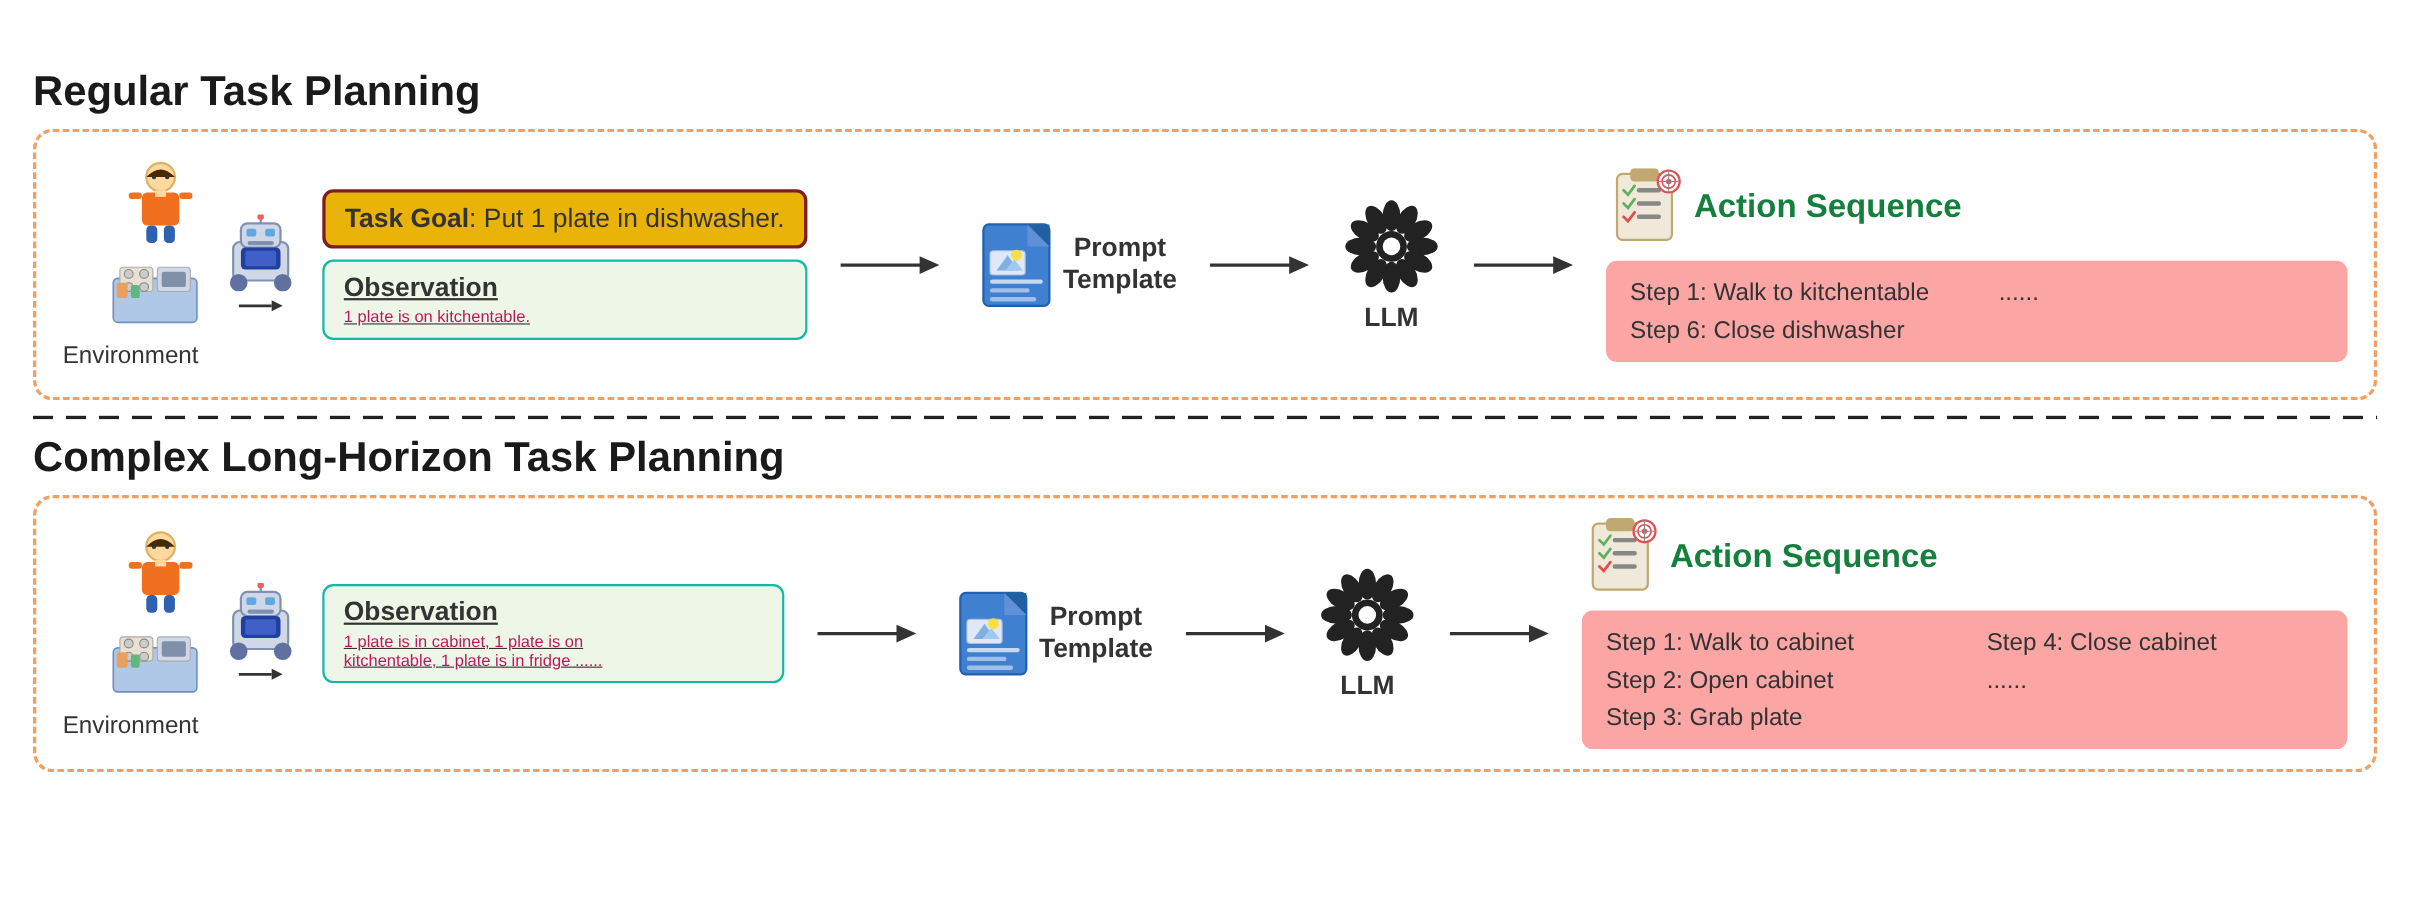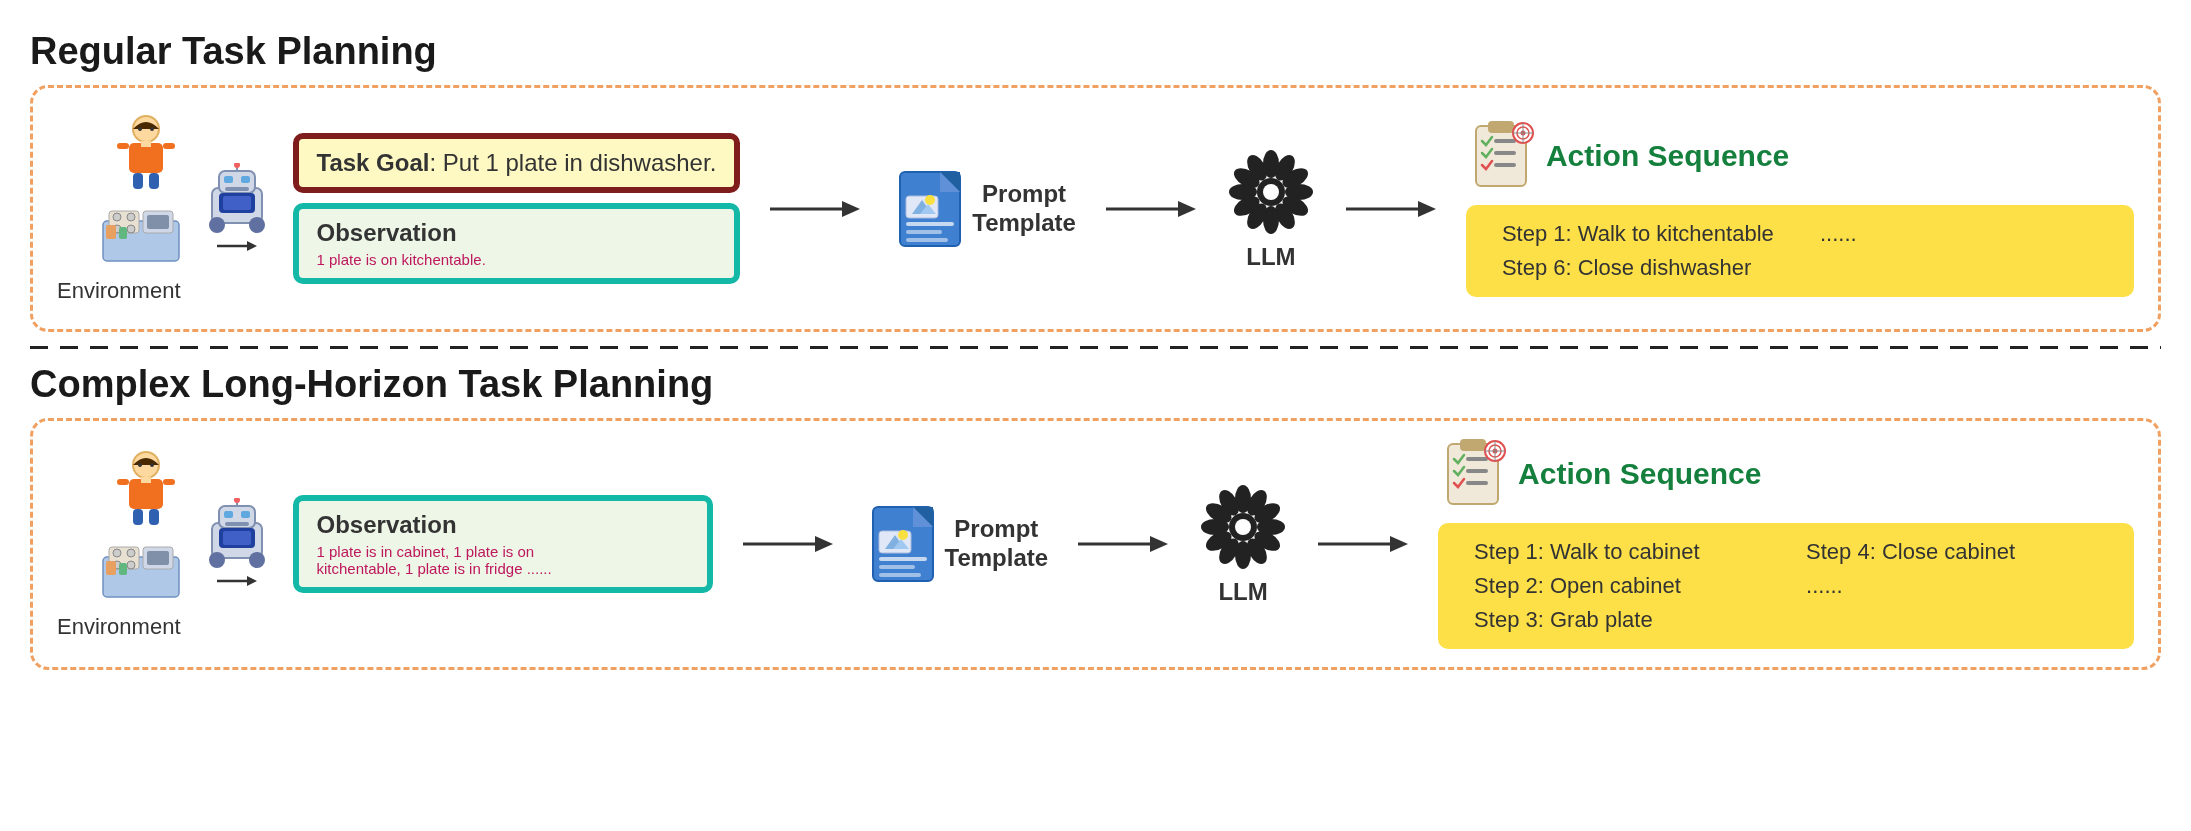--- a/index.html
+++ b/index.html
@@ -11,20 +11,21 @@
       overflow: hidden;
     }
     .main-container {
       width: 2191px;
       height: 700px;
       background: #fff;
       display: flex;
       flex-direction: column;
       padding: 20px 30px;
       gap: 0;
+      margin-top: 32px;
     }
 
     
     .section {
       flex: 1;
       display: flex;
       flex-direction: column;
       padding: 10px 0;
     }
     .section-title {
@@ -72,39 +73,40 @@
       margin-top: 4px;
     }
 
     
     .info-boxes {
       display: flex;
       flex-direction: column;
       gap: 10px;
     }
     .task-goal-box {
-      background: #fef9c3;
-      border: 6px solid #7f1d1d;
+      background: #eab308;
+      border: 3px solid #7f1d1d;
       border-radius: 10px;
       padding: 10px 18px;
       font-size: 24px;
       color: #333;
       min-width: 420px;
     }
     .task-goal-box .label {
       font-weight: bold;
     }
     .observation-box {
       background: #eef6e8;
-      border: 6px solid #14b8a6;
+      border: 2px solid #14b8a6;
       border-radius: 10px;
       padding: 10px 18px;
       font-size: 24px;
       color: #333;
       min-width: 420px;
+      text-decoration: underline;
     }
     .observation-box .label {
       font-weight: bold;
     }
     .observation-box .obs-text {
       font-size: 15px;
       color: #be185d;
       margin-top: 4px;
     }
 
@@ -159,23 +161,23 @@
       align-items: center;
       gap: 10px;
       margin-bottom: 6px;
     }
     .action-title {
       font-size: 30px;
       font-weight: bold;
       color: #15803d;
     }
     .steps-grid {
-      background: #fde047;
+      background: #fca5a5;
       border-radius: 10px;
-      padding: 16px 36px;
+      padding: 16px 22px;
       display: grid;
       grid-template-columns: 1fr 1fr;
       gap: 8px 40px;
       font-size: 22px;
       color: #333;
     }
     .step-item {
       white-space: nowrap;
     }
 

